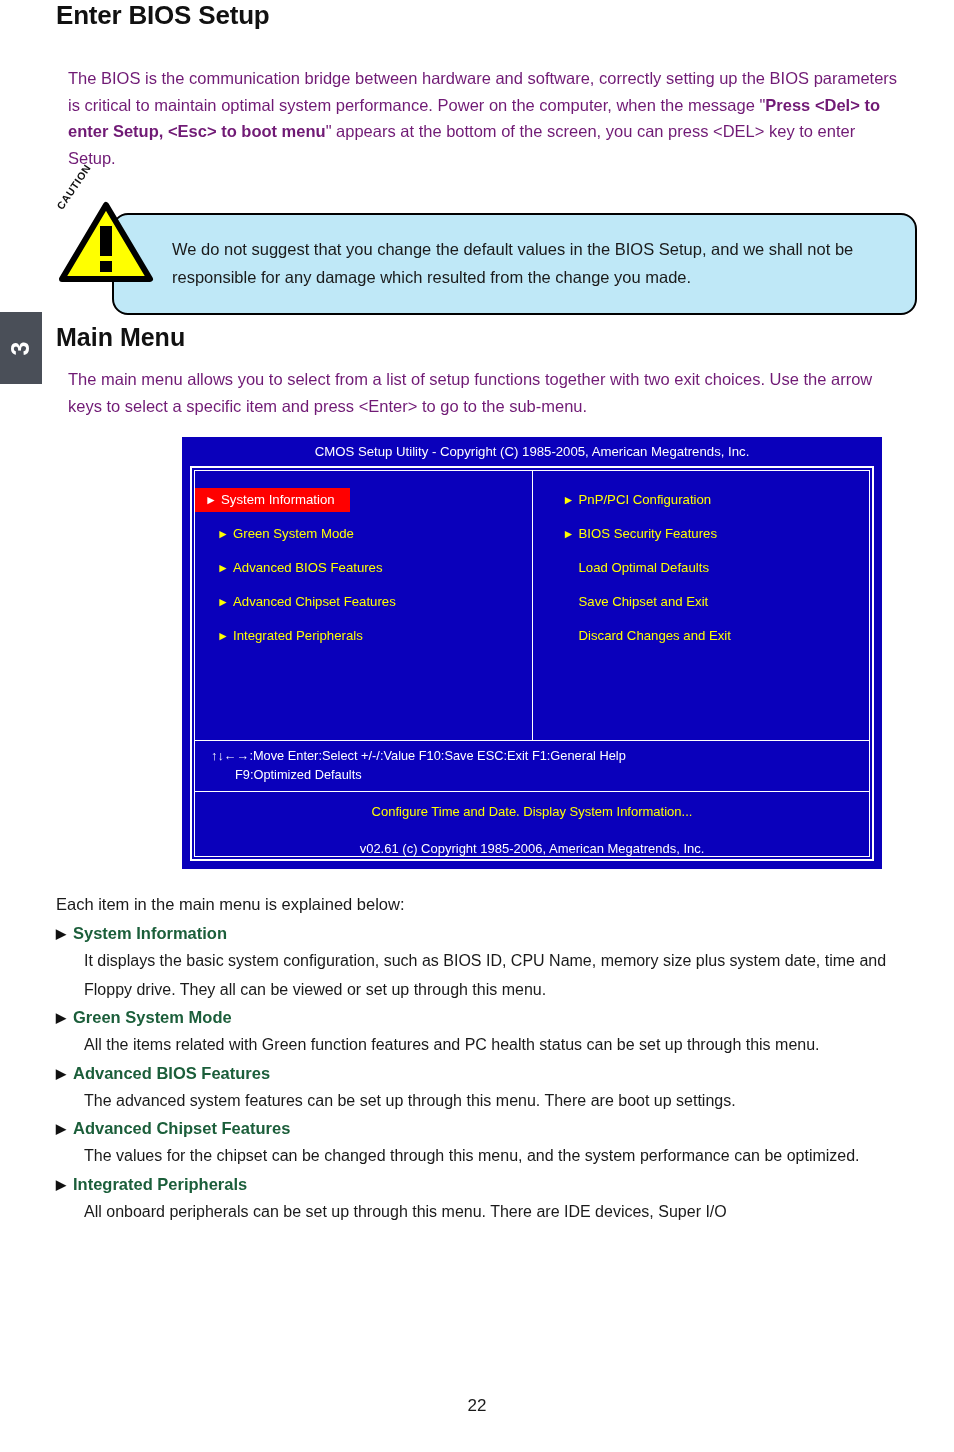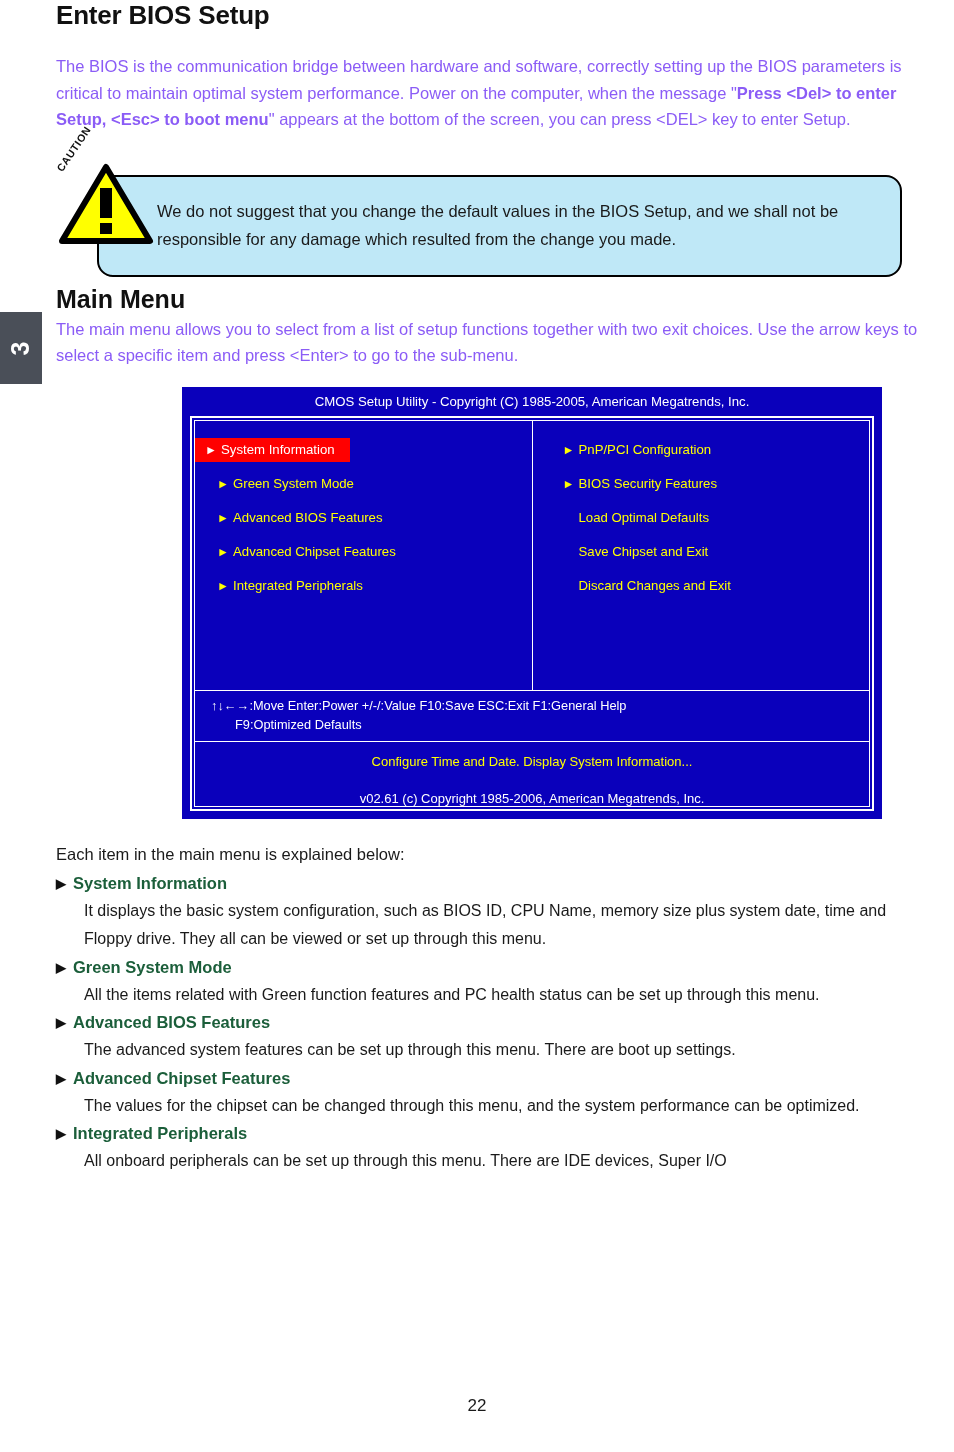--- a/index.html
+++ b/index.html
@@ -50,35 +50,35 @@
     font-size: 26px;
     font-weight: bold;
     margin: 0;
     letter-spacing: -0.2px;
     color: #111111;
   }
 
   p.body-text {
     font-size: 16.5px;
     line-height: 26.5px;
-    margin: 0;
-    color: #8b5cf6;
+    margin: 12px;
+    color: #701a75;
   }
   .intro { padding-top: 22px; }
   .intro b { font-weight: bold; }
 
   
   .caution-wrap {
     position: relative;
     margin-top: 28px;
     height: 116px;
   }
   .caution-box {
     position: absolute;
-    left: 41px;
+    left: 56px;
     top: 14px;
     width: 805px;
     height: 102px;
     background: #bfe8f7;
     border: 2.5px solid #000000;
     border-radius: 16px;
   }
   .caution-box .ctext {
     position: absolute;
     left: 58px;
@@ -339,21 +339,21 @@
                 <span>Save Chipset and Exit</span>
               </div>
               <div class="bios-item">
                 <span class="tri blank"></span>
                 <span>Discard Changes and Exit</span>
               </div>
             </div>
           </div>
 
           <div class="bios-keys">
-            <div class="row1">↑↓←→:Move  Enter:Power    +/-/:Value     F10:Save   ESC:Exit     F1:General Help</div>
+            <div class="row1">↑↓←→:Move  Enter:Select    +/-/:Value     F10:Save   ESC:Exit     F1:General Help</div>
             <div class="row2">F9:Optimized Defaults</div>
           </div>
 
           <div class="bios-status">
             <div class="bios-help">Configure Time and Date.  Display System Information...</div>
             <div class="bios-version">v02.61   (c) Copyright 1985-2006, American Megatrends, Inc.</div>
           </div>
 
         </div>
       </div>

